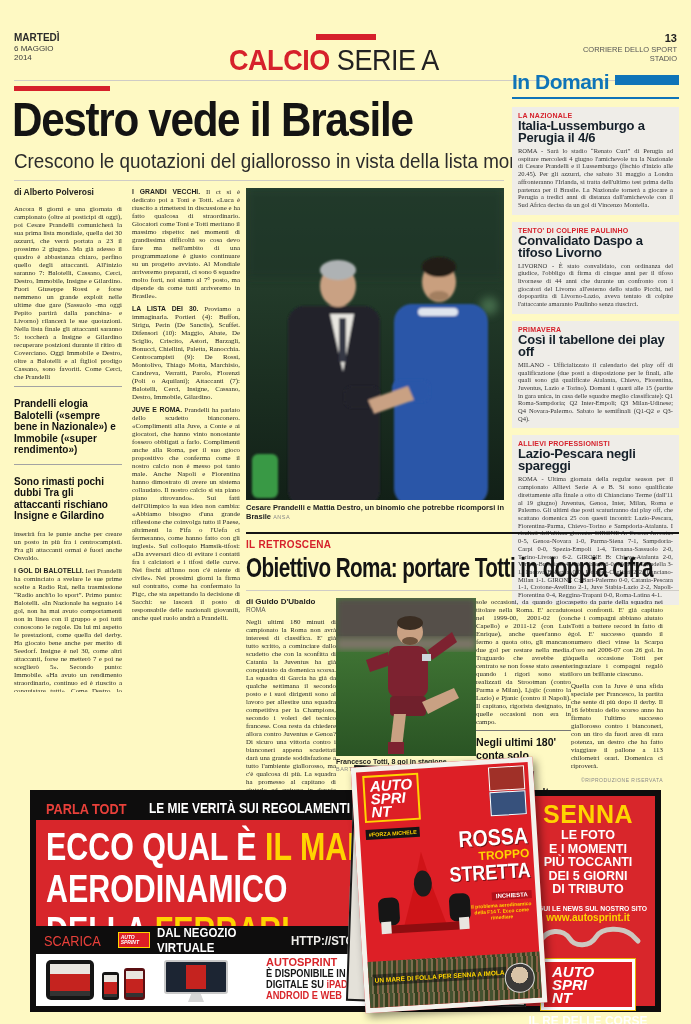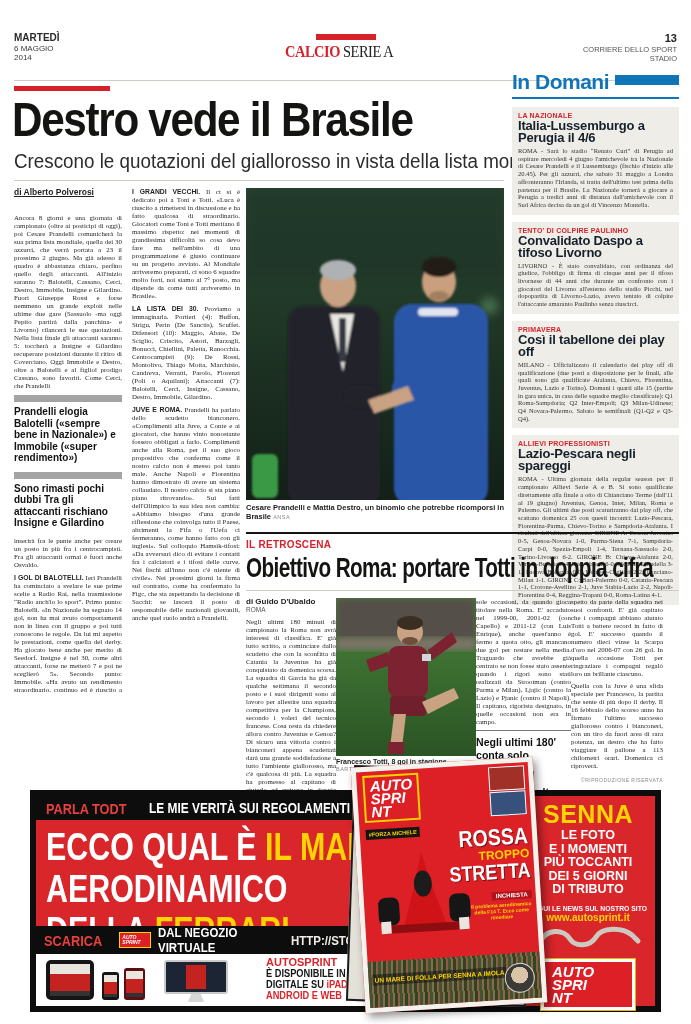--- a/index.html
+++ b/index.html
@@ -1,42 +1,42 @@
 <!DOCTYPE html>
 <html><head>
 <meta charset="utf-8">
 <style>
   html,body{margin:0;padding:0;}
   body{background:#e9e7e2;font-family:"Liberation Serif",serif;}
-  .page{position:relative;width:691px;height:1024px;background:#ffffff;overflow:hidden;margin:0 auto;color:#222;}
+  .page{position:relative;width:691px;height:1024px;background:#fef9c3;overflow:hidden;margin:0 auto;color:#222;}
   .cond{display:inline-block;transform-origin:0 50%;}
   
   .hdr-date{position:absolute;left:14px;top:32px;font-family:"Liberation Sans",sans-serif;color:#3a3a3a;line-height:1.15;}
   .hdr-date .d1{font-weight:900;font-size:10px;color:#2b2b2b;}
   .hdr-date .d2{font-size:8px;}
   .hdr-center{position:absolute;left:0;right:0;top:34px;text-align:center;}
   .hdr-redbar{width:60px;height:6px;background:#d6212b;margin:0 auto 3px auto;}
-  .hdr-section{font-family:Liberation Serif, serif;font-size:16px;letter-spacing:-0.5px;}
+  .hdr-section{font-family:Liberation Sans, sans-serif;font-size:30px;letter-spacing:-0.5px;}
   .hdr-section .b{font-weight:900;color:#d6212b;}
   .hdr-section .r{font-weight:400;color:#222;}
   .hdr-right{position:absolute;right:14px;top:32px;text-align:right;font-family:"Liberation Sans",sans-serif;color:#555;line-height:1.2;}
   .hdr-right .pn{font-weight:900;font-size:11px;color:#222;}
   .hdr-right .pp{font-size:7.5px;}
   .hdr-rule{position:absolute;left:14px;top:80px;width:663px;height:1px;background:#cfccc6;}
   
   .red-tab{position:absolute;left:14px;top:86px;width:96px;height:5px;background:#d6212b;}
   .headline{position:absolute;left:12px;top:92px;width:505px;font-family:"Liberation Sans",sans-serif;font-weight:900;font-size:48px;letter-spacing:-1.5px;color:#141413;white-space:nowrap;}
   .subhead{position:absolute;left:14px;top:150px;width:500px;font-family:"Liberation Sans",sans-serif;font-size:20px;color:#2c2c2c;white-space:nowrap;}
   .sub-rule{position:absolute;left:14px;top:180px;width:490px;height:1px;background:#cfccc6;}
   .cols{position:absolute;left:14px;top:188px;width:226px;height:504px;display:flex;gap:10px;overflow:hidden;}
   .col{width:108px;font-size:6.9px;line-height:8px;text-align:justify;color:#1f1f1f;}
-  .byline{font-family:"Liberation Sans",sans-serif;font-weight:900;font-size:8.5px;margin-bottom:18px;text-decoration:underline;}
+  .byline{font-family:"Liberation Sans",sans-serif;font-weight:900;font-size:8.5px;margin-bottom:9px;}
   .col p{margin:0 0 5px 0;}
   .plabel{font-family:"Liberation Sans",sans-serif;font-weight:900;font-size:6.8px;}
-  .callout{font-family:"Liberation Sans",sans-serif;font-weight:900;font-size:10px;line-height:11.5px;color:#111;border-top:7px solid #a3a3a3;padding-top:4px;margin:4px 0 8px 0;text-align:left;}
+  .callout{font-family:"Liberation Sans",sans-serif;font-weight:900;font-size:10px;line-height:11.5px;color:#111;border-top:1px solid #a3a3a3;padding-top:11px;margin:4px 0 8px 0;text-align:left;}
   .photo1{position:absolute;left:246px;top:188px;width:258px;height:312px;background:#16281b;}
   .caption1{position:absolute;left:246px;top:503px;width:258px;font-family:"Liberation Sans",sans-serif;font-weight:700;font-size:7.5px;color:#222;}
   .credit{font-weight:400;font-size:5.5px;color:#888;letter-spacing:.5px;}
   
   .sidebar{position:absolute;left:512px;top:70px;width:167px;}
   .ib-titlerow{display:flex;align-items:center;gap:6px;}
   .ib-title{font-family:"Liberation Sans",sans-serif;font-weight:900;font-size:21px;color:#0f74b8;letter-spacing:-0.5px;}
   .ib-bar{flex:1;height:10px;background:#0f74b8;margin-top:-4px;}
   .ib-rule{height:2px;background:#0f74b8;margin:3px 0 8px 0;}
   .ib-item{background:#efede8;padding:5px 6px 6px 6px;margin-bottom:7px;}
@@ -81,21 +81,21 @@
   .cv-senna{position:absolute;right:6px;bottom:6px;width:28px;height:28px;border-radius:50%;background:radial-gradient(circle at 50% 40%,#d9c4a8 0 38%,#3c3a38 39% 100%);border:1px solid #ddd;}
   .ad-right{position:absolute;right:6px;top:4px;width:122px;bottom:4px;text-align:center;font-family:"Liberation Sans",sans-serif;color:#fff;}
   .sn-title{color:#ffd400;font-weight:900;font-size:25px;letter-spacing:.5px;}
   .sn-lines{font-weight:900;font-size:12.5px;line-height:13.5px;margin-top:0;}
   .sn-news{font-weight:700;font-size:6.8px;margin-top:8px;}
   .sn-site{color:#ffd400;font-weight:900;font-size:10px;}
   .sn-logo{margin:4px auto 0 auto;width:80px;background:#dd1f26;border:3px solid #fff;outline:1px solid #e8b400;padding:3px 0 3px 8px;text-align:left;color:#fff;font-weight:900;font-style:italic;font-size:15px;line-height:13px;}
   .sn-track{margin-top:2px;}
   .sn-tag{font-weight:900;font-size:12px;margin-top:4px;}
   .ad-scarica{position:absolute;left:0;bottom:52px;width:470px;height:28px;background:#0e0d0d;display:flex;align-items:center;gap:7px;padding-left:8px;box-sizing:border-box;}
-  .sc-1{color:#e8403a;font-family:"Liberation Sans",sans-serif;font-weight:700;font-size:15px;text-align:right;}
+  .sc-1{color:#e8403a;font-family:"Liberation Sans",sans-serif;font-weight:400;font-size:15px;text-align:right;}
   .sc-logo{background:#dd1f26;border:1px solid #ffd400;color:#fff;font-family:"Liberation Sans",sans-serif;font-weight:900;font-style:italic;font-size:5px;line-height:5px;padding:2px;}
   .sc-2{color:#fff;font-family:"Liberation Sans",sans-serif;font-weight:900;font-size:13.5px;}
   .sc-3{color:#efeeea;font-family:"Liberation Sans",sans-serif;font-weight:900;font-size:13.5px;}
   .ad-white{position:absolute;left:0;bottom:0;width:470px;height:52px;background:#fff;}
   .dev{position:absolute;bottom:6px;}
   .dev-tab{left:10px;width:48px;height:40px;background:#151515;border-radius:5px;padding:4px;box-sizing:border-box;}
   .dev-tab .scr,.dev-ph .scr{width:100%;height:100%;background:linear-gradient(#e9e6e0 0 30%,#c5231f 30% 85%,#333 85% 100%);}
   .dev-ph{width:17px;height:28px;background:#151515;border-radius:3px;padding:3px 2px;box-sizing:border-box;}
   .dev-ph1{left:66px;}
   .dev-ph2{left:88px;width:21px;height:32px;background:#5a0f12;}

